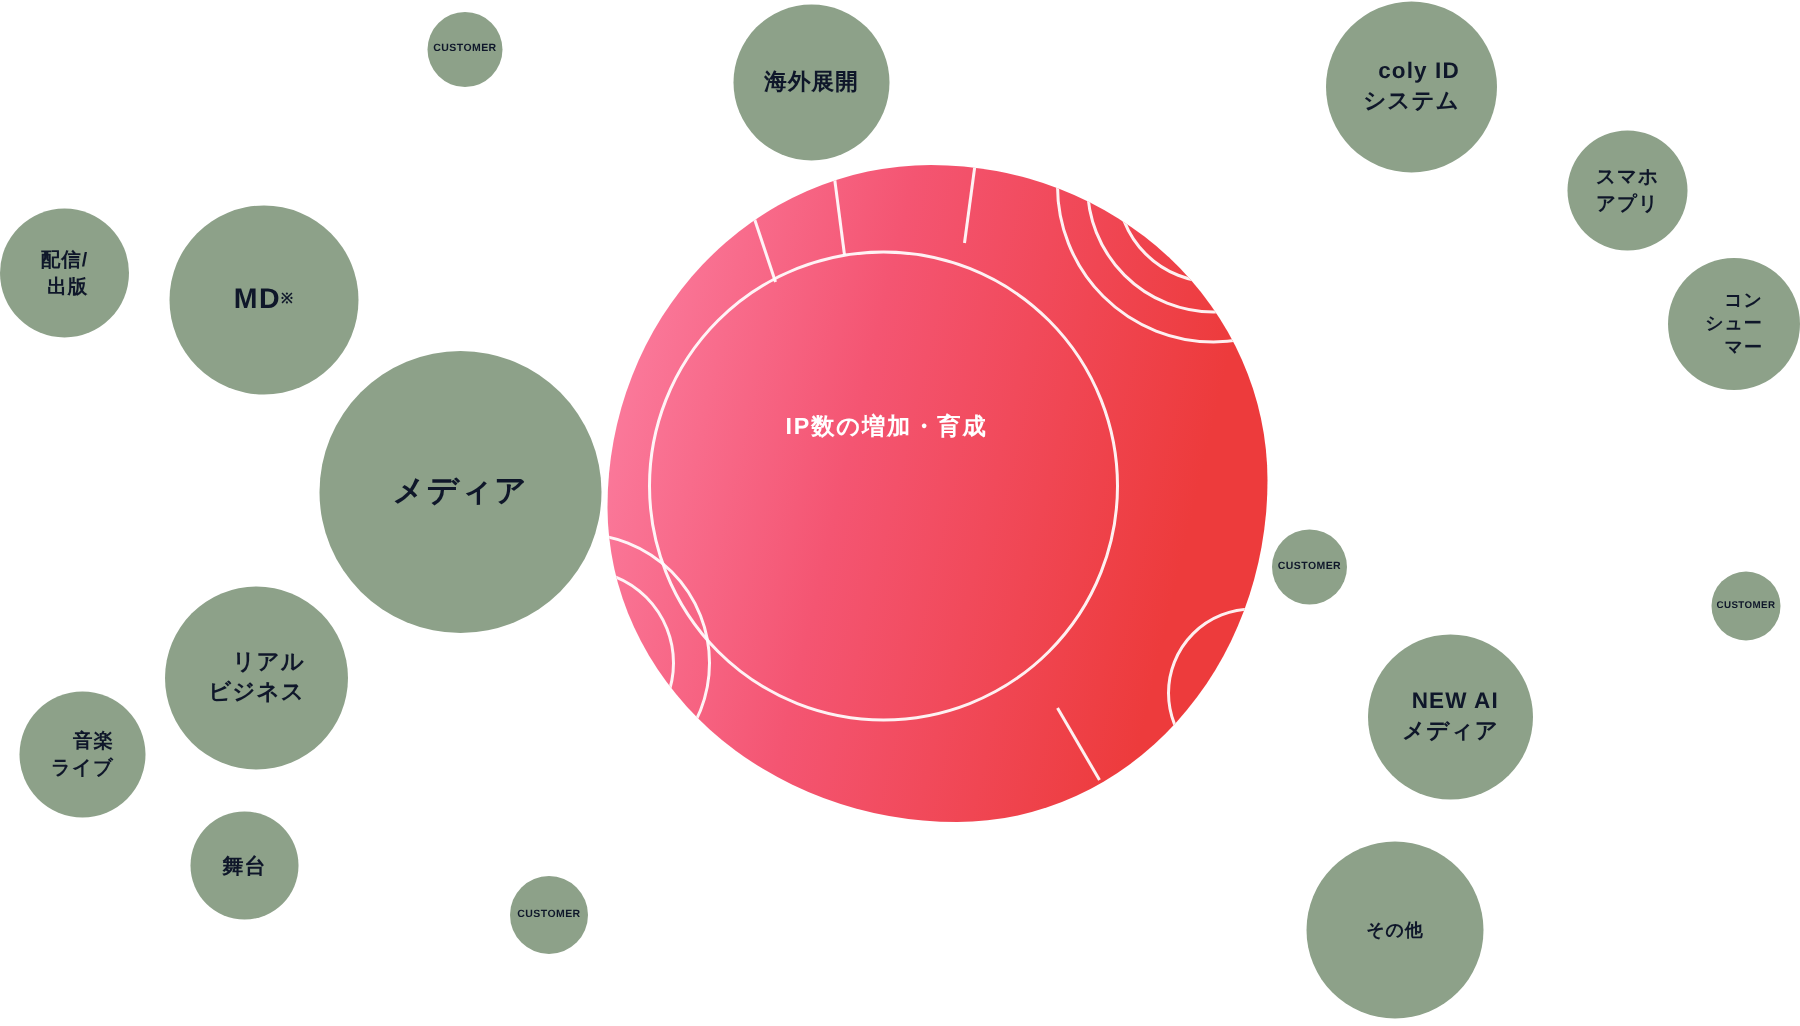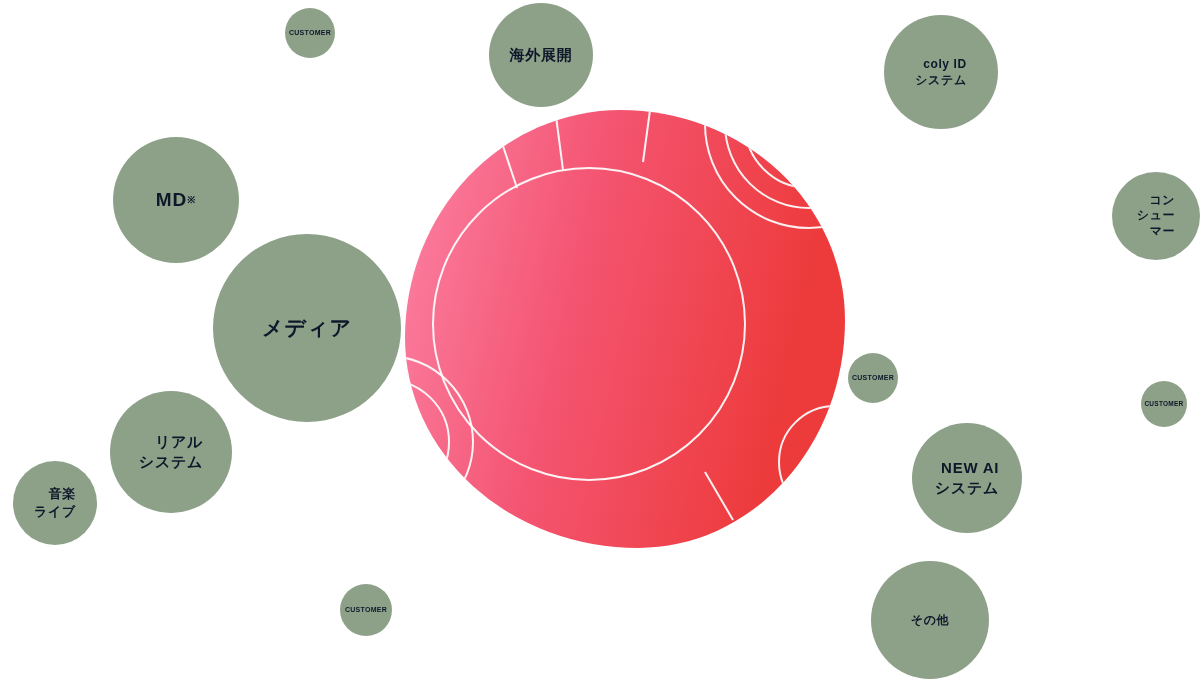--- a/index.html
+++ b/index.html
@@ -81,53 +81,59 @@
         <circle cx="404" cy="14" r="64"></circle>
         <circle cx="404" cy="14" r="84"></circle>
         <circle cx="404" cy="14" r="104"></circle>
         <circle cx="430" cy="352" r="56"></circle>
         <line x1="300" y1="362" x2="328" y2="410"></line>
         <circle cx="-18" cy="332" r="62"></circle>
         <circle cx="-18" cy="332" r="86"></circle>
       </g>
     </svg>
     <div class="ip-text">
+      <div class="ip-subtitle">IP数の増加・育成</div>
     </div>
   </div>
 
   <div class="bubble customer" style="left:285px; top:8px;   width:50px;  height:50px;  font-size:7px;">CUSTOMER</div>
 
 
+  <div class="bubble" style="left:0px;   top:139px; width:86px;  height:86px;  font-size:13px;">配信/
+出版</div>
 
   <div class="bubble" style="left:113px; top:137px; width:126px; height:126px; font-size:19px;"><span>MD</span><sup>※</sup></div>
 
   <div class="bubble" style="left:213px; top:234px; width:188px; height:188px; font-size:21px; font-weight:700;">メディア</div>
 
   <div class="bubble" style="left:110px; top:391px; width:122px; height:122px; font-size:15px;">リアル
-システム</div>
+ビジネス</div>
 
   <div class="bubble" style="left:13px;  top:461px; width:84px;  height:84px;  font-size:13px;">音楽
 ライブ</div>
 
+  <div class="bubble" style="left:127px; top:541px; width:72px;  height:72px;  font-size:14px;">舞台</div>
 
   <div class="bubble customer" style="left:340px; top:584px; width:52px;  height:52px;  font-size:7px;">CUSTOMER</div>
 
   <div class="bubble" style="left:489px; top:3px;   width:104px; height:104px; font-size:15px;">海外展開</div>
 
-  <div class="bubble" style="left:884px; top:15px;   width:114px; height:114px; font-size:12px;">coly ID
+  <div class="bubble" style="left:884px; top:1px;   width:114px; height:114px; font-size:15px;">coly ID
 システム</div>
 
+  <div class="bubble" style="left:1045px; top:87px;  width:80px; height:80px; font-size:13px;">スマホ
+アプリ</div>
 
   <div class="bubble" style="left:1112px; top:172px; width:88px; height:88px; font-size:12px; line-height:1.3;">コン
 シュー
 マー</div>
 
 
   <div class="bubble customer" style="left:848px;  top:353px; width:50px; height:50px; font-size:7px;">CUSTOMER</div>
 
   <div class="bubble customer" style="left:1141px; top:381px; width:46px; height:46px; font-size:6.5px;">CUSTOMER</div>
 
   <div class="bubble" style="left:912px; top:423px; width:110px; height:110px; font-size:15px;">NEW AI
-システム</div>
+メディア</div>
 
   <div class="bubble" style="left:871px; top:561px; width:118px; height:118px; font-size:12px;">その他</div>
 
 </div>
 
 </body></html>

